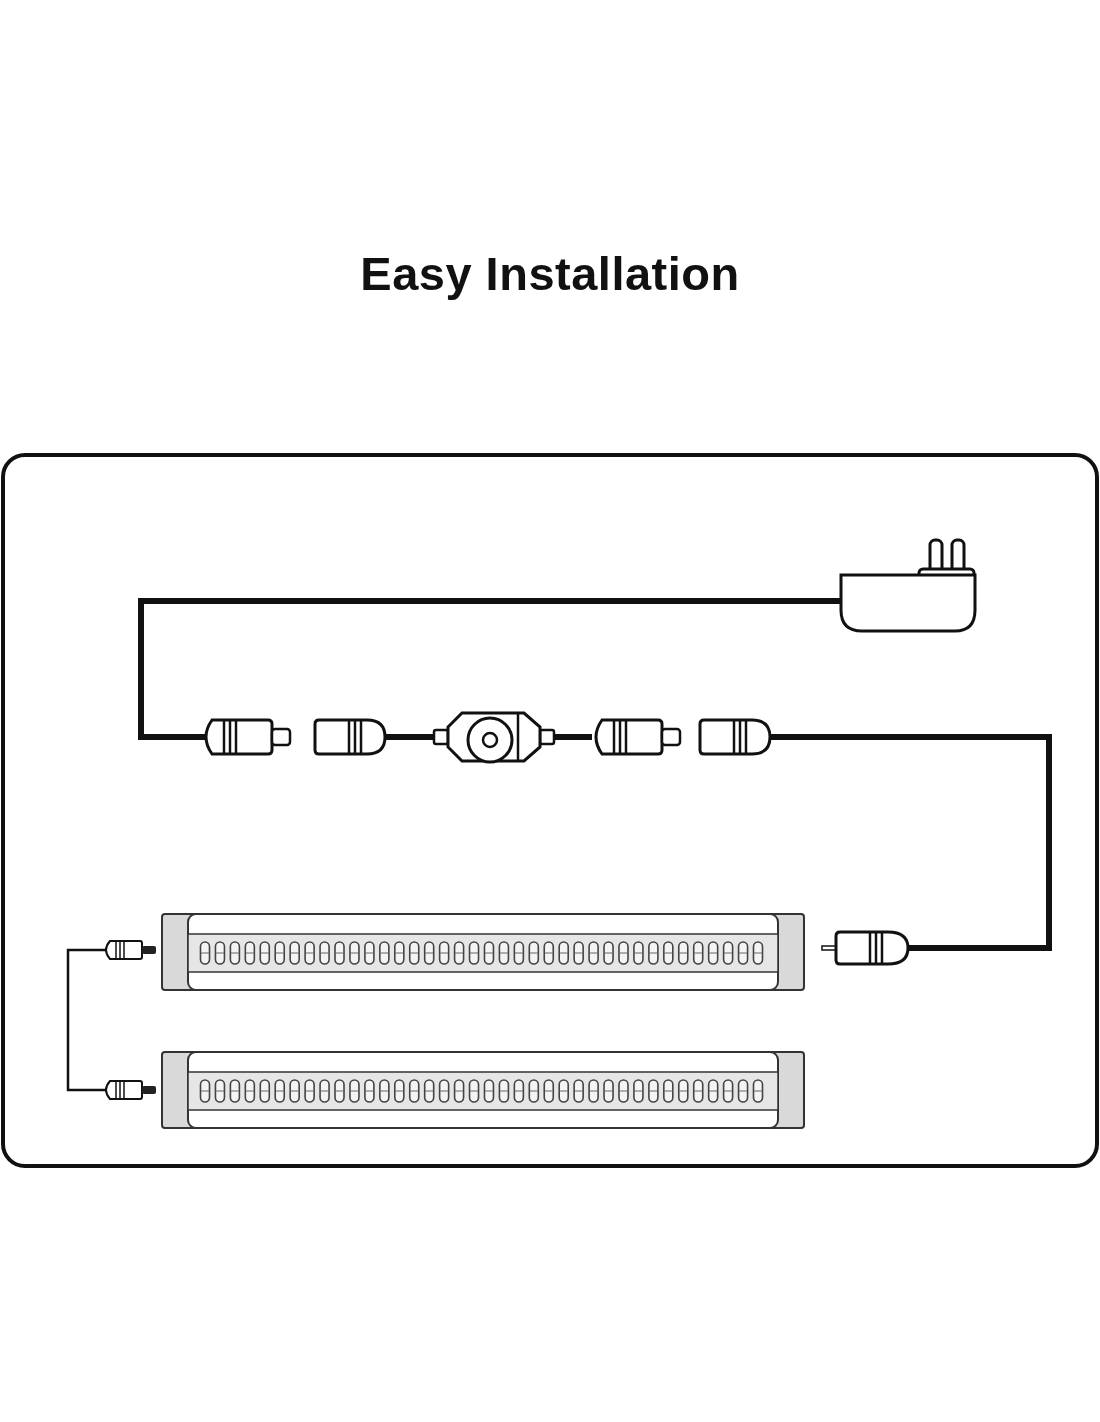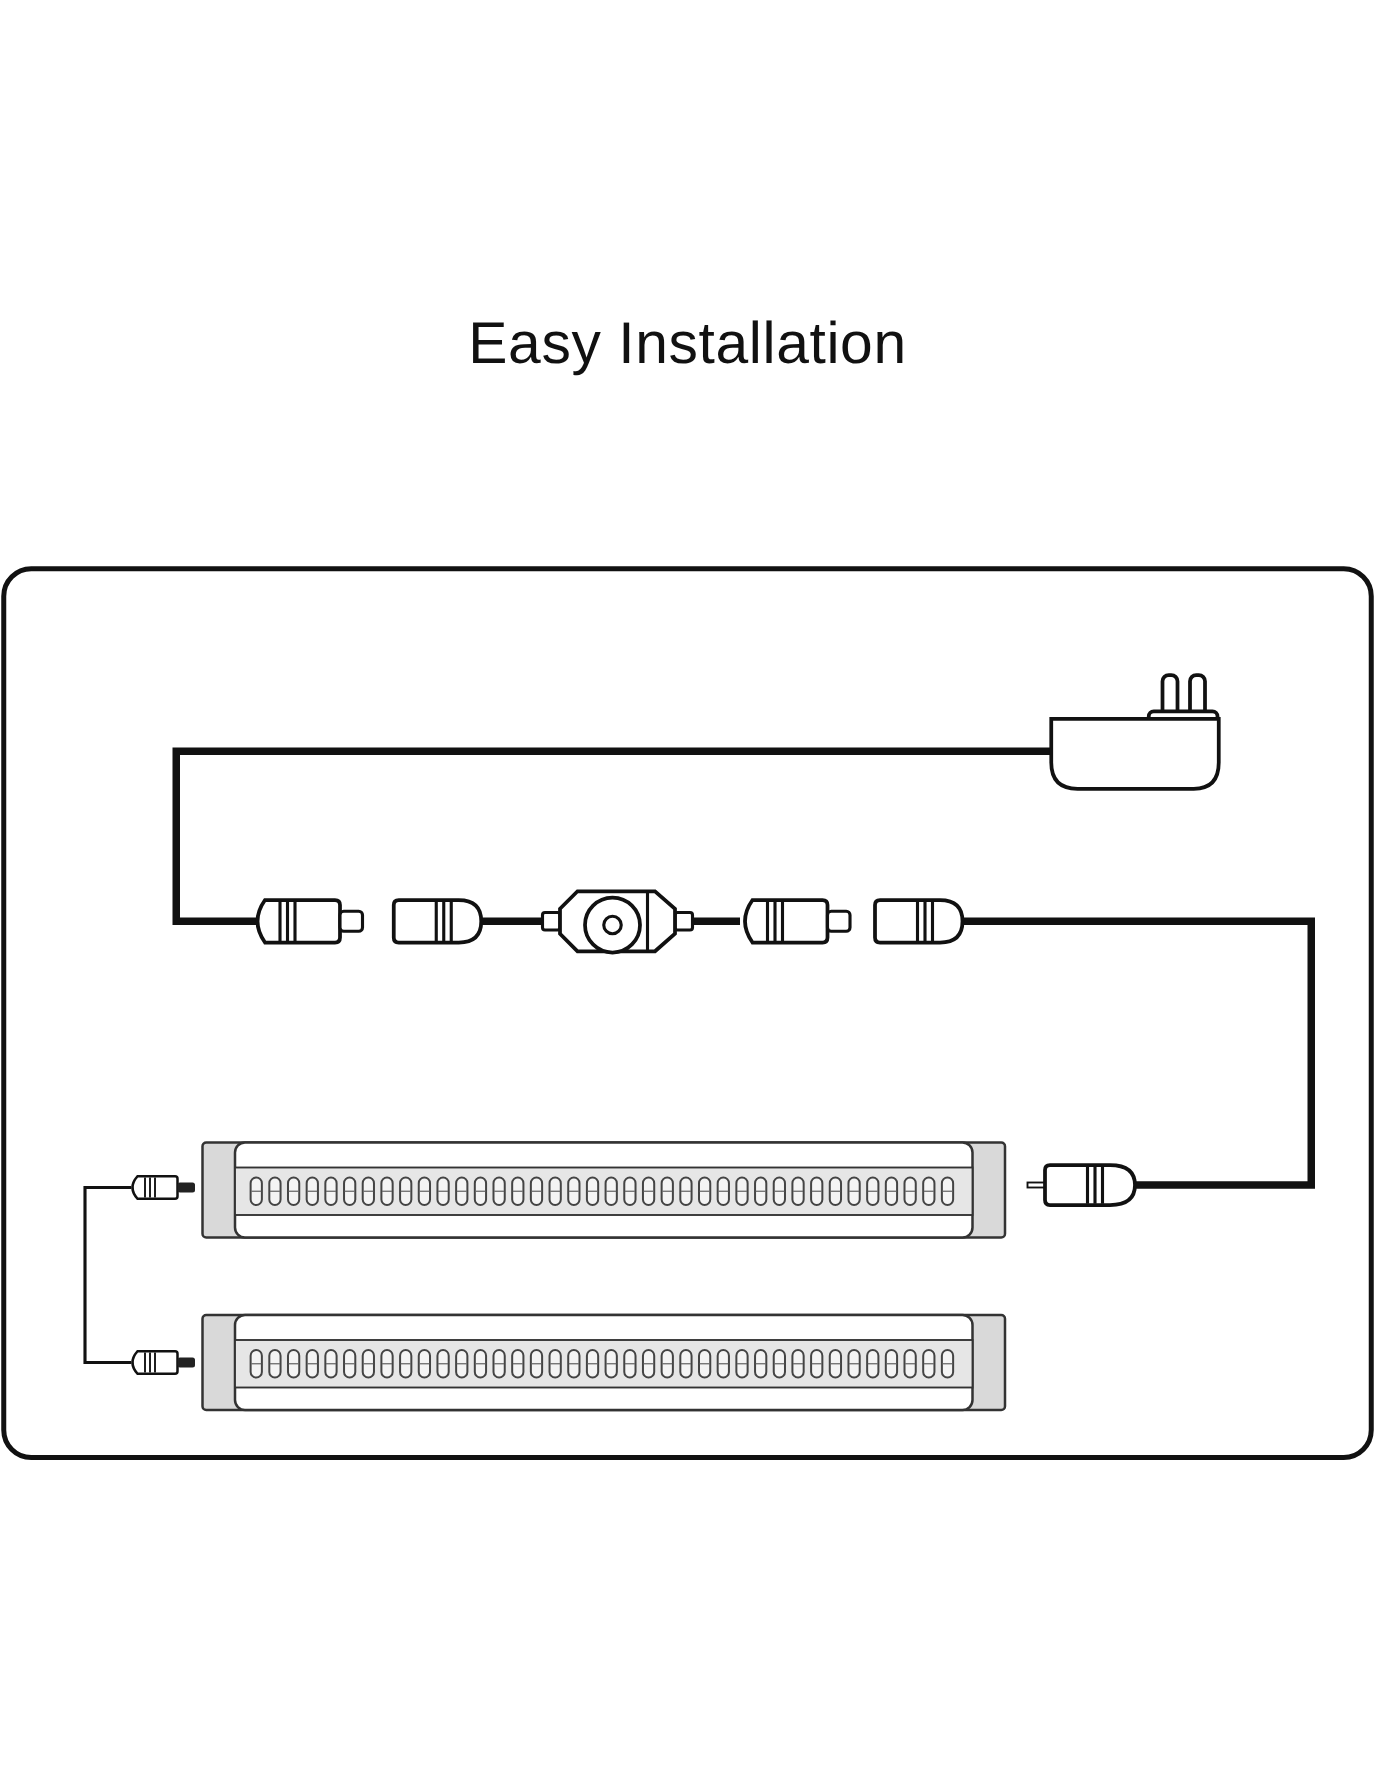--- a/index.html
+++ b/index.html
@@ -1,17 +1,17 @@
 <!DOCTYPE html>
 <html><head>
 <meta charset="utf-8">
 <style>
   html,body{margin:0;padding:0;background:#fff;}
   body{width:1100px;height:1422px;position:relative;overflow:hidden;font-family:"Liberation Sans",sans-serif;}
-  #title{position:absolute;top:246px;left:0;width:1100px;text-align:center;font-size:47px;font-weight:normal;color:#111;letter-spacing:0.5px;}
+  #title{position:absolute;top:246px;left:0;width:1100px;text-align:center;font-size:47px;font-weight:bold;color:#111;letter-spacing:0.5px;}
   #diagram{position:absolute;left:0;top:0;}
 </style>
 </head>
 <body>
 
 <div id="title">Easy Installation</div>
 
 <svg id="diagram" width="1100" height="1422" viewBox="0 0 1100 1422">
 
   <rect x="3" y="455" width="1094" height="711" rx="22" fill="#fff" stroke="#111" stroke-width="4"></rect>

